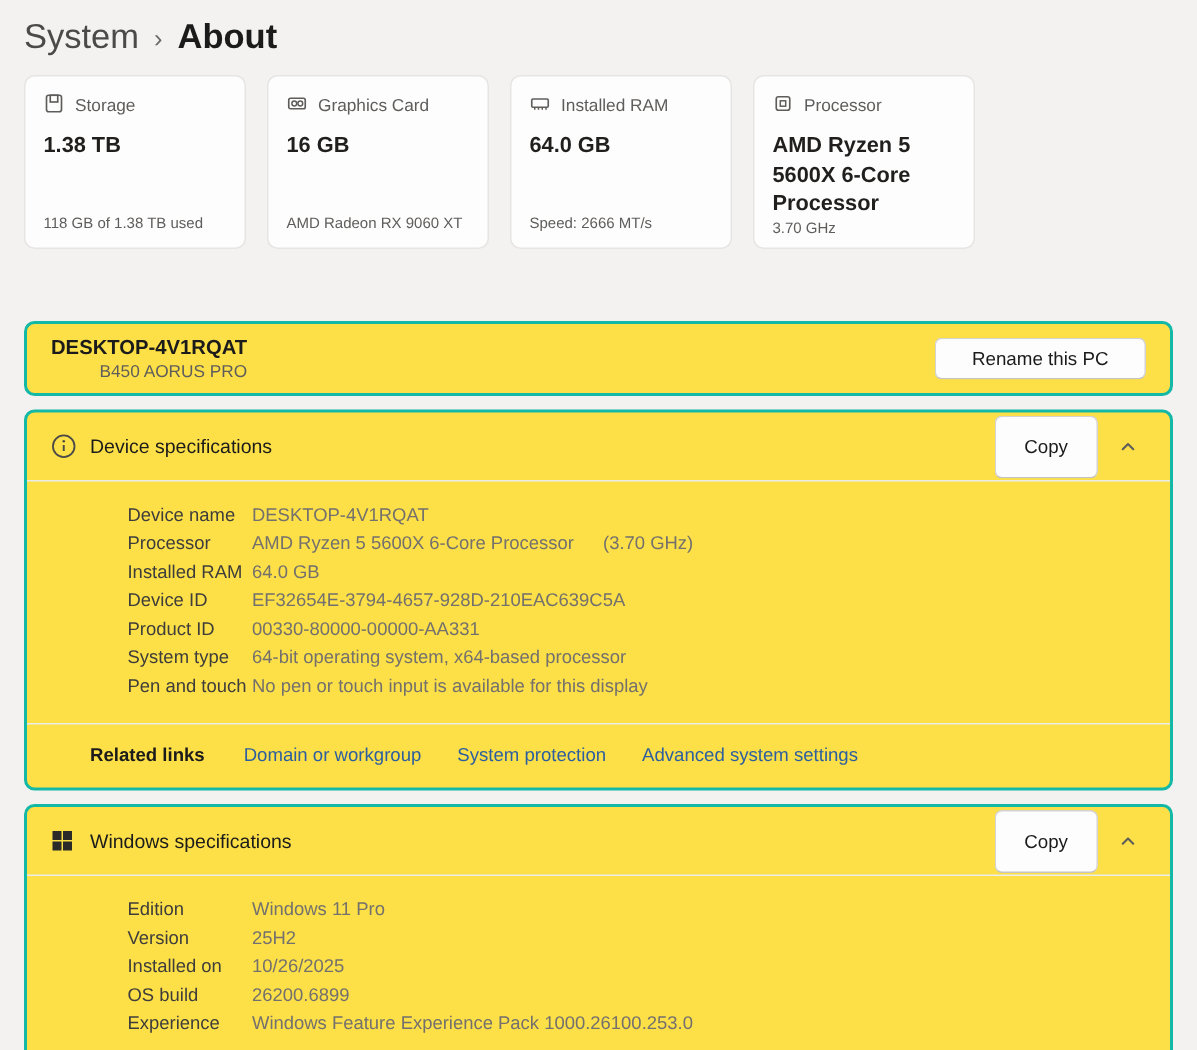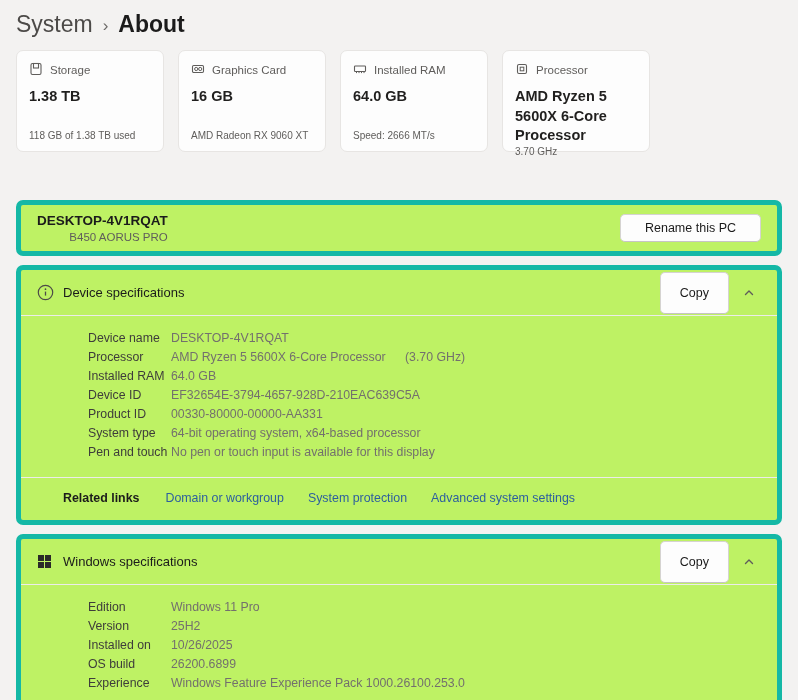--- a/index.html
+++ b/index.html
@@ -13,33 +13,33 @@
 
   
   .breadcrumb { display:flex; align-items:center; gap:10px; padding:11px 0 12px; }
   .crumb-parent { font-size:23px; font-weight:400; color:#4c4a48; cursor:default; }
   .crumb-sep { font-size:17px; color:#6d6b69; padding-top:2px; }
   .crumb-current { font-size:23px; font-weight:700; color:#1b1b1b; }
 
   
   .cards-row { display:flex; gap:14px; }
   .sum-card {
-    width:148px; height:102px; background:#fdfdfd;
+    width:148px; height:116px; background:#fdfdfd;
     border:1px solid #e7e5e3; border-radius:7px;
     padding:11px 12px 10px; display:flex; flex-direction:column;
   }
   .card-head { display:flex; align-items:center; gap:7px; font-size:11.5px; color:#5f5d5b; }
   .card-head svg { flex:0 0 auto; }
   .card-value { font-size:14.5px; font-weight:700; color:#201f1e; margin-top:9px; line-height:1.35; }
   .card-detail { margin-top:auto; font-size:10px; color:#5f5d5b; white-space:nowrap; }
 
   
   .sections { margin-top:48px; }
   .section-card {
-    background:#bef264; border:5px solid #14b8a6; border-radius:7px; margin-bottom:9px;
+    background:#fde047; border:2px solid #14b8a6; border-radius:7px; margin-bottom:9px;
   }
   .device-header { display:flex; align-items:center; justify-content:space-between; padding:8px 16px; min-height:47px; }
   .device-name { font-size:13.5px; font-weight:700; color:#1b1b1b; }
   .device-model { font-size:11.5px; color:#5f5d5b; margin-top:3px;text-align:right; }
 
   .btn {
     background:#fdfdfd; border:1px solid #d5d3d1; border-bottom-color:#c7c5c3;
     border-radius:5px; padding:6px 24px; font-size:12.5px; color:#1b1b1b;
     font-family:"Liberation Sans", sans-serif; cursor:pointer; white-space:nowrap;
   }

